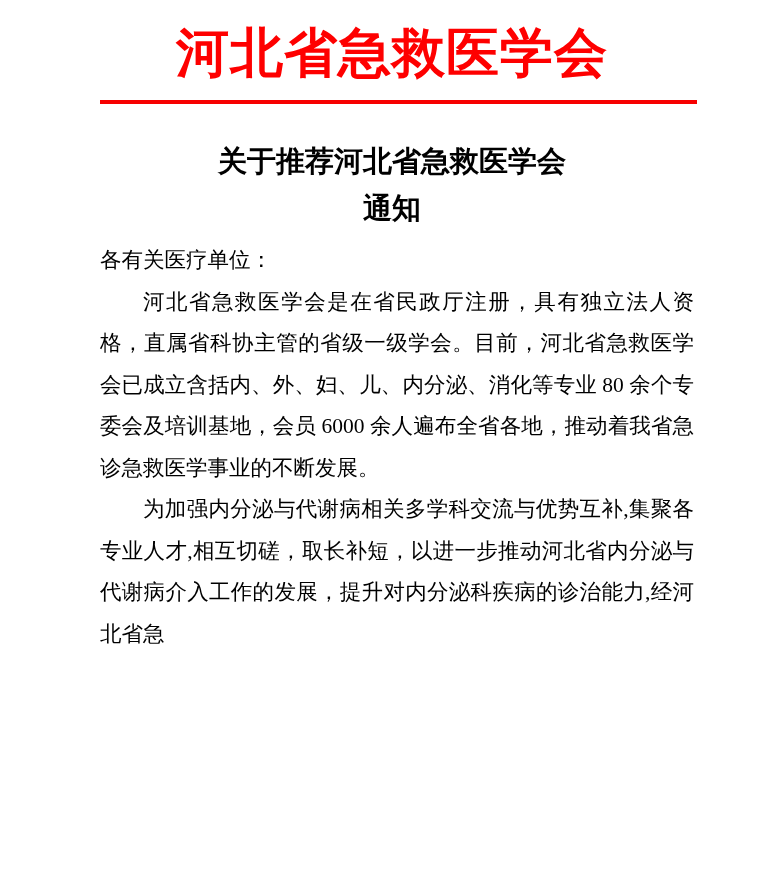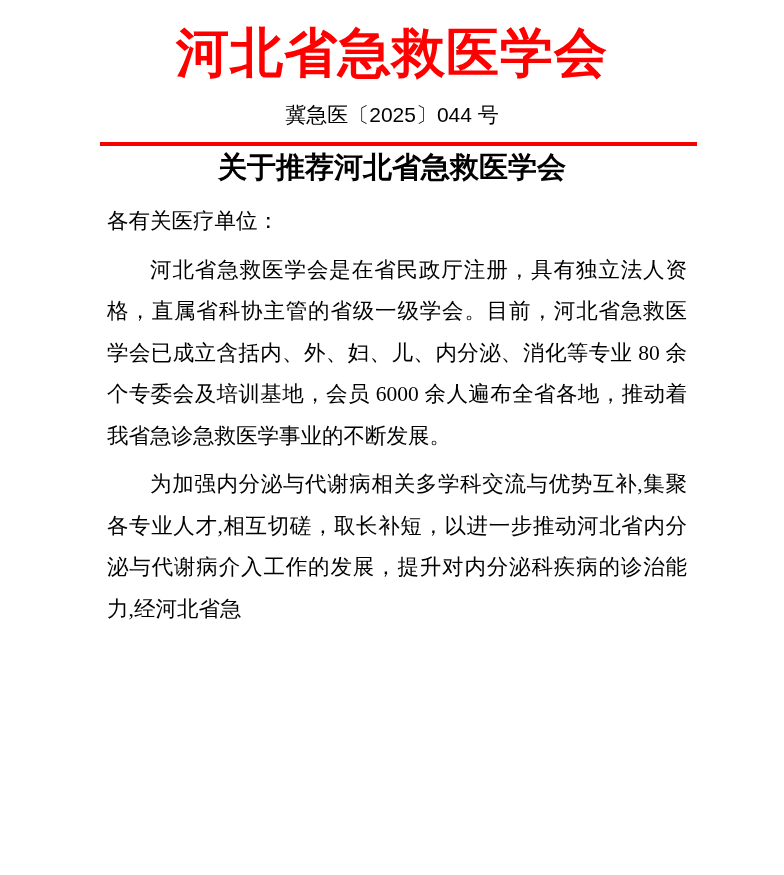--- a/index.html
+++ b/index.html
@@ -46,61 +46,62 @@
   
   .red-rule {
     margin: 14px 0 0 100px;
     width: 597px;
     height: 4px;
     background: #f70000;
     border: none;
   }
   
   .doc-title {
+    margin-top: 34px;
     text-align: center;
     font-size: 29px;
     line-height: 47px;
     font-weight: bold;
     color: #000000;
-    font-family: Liberation Mono, monospace;
+    font-family: Liberation Sans, sans-serif;
   }
   
   .body-text {
     margin: 8px 90px 0 100px;
     width: 594px;
     font-size: 21.5px;
     line-height: 41.5px;
     text-align: justify;
     font-family: "Liberation Serif", "DejaVu Serif", serif;
     color: #000000;
   }
   .body-text p {
-    margin: 7px;
+    margin: 0;
     padding: 0;
   }
   .salutation {
     text-indent: 0;
   }
   .para {
     text-indent: 2em;
   }
 </style>
 </head>
 <body>
 
 <div class="page">
 
   <h1 class="letterhead">河北省急救医学会</h1>
 
-  <div class="doc-number">冀急医〔2025〕044 号</div>
 
   <div class="red-rule"></div>
 
   <div class="doc-title">
     <div>关于推荐河北省急救医学会</div>
+    <div>通知</div>
   </div>
 
   <div class="body-text">
     <p class="salutation">各有关医疗单位：</p>
     <p class="para">河北省急救医学会是在省民政厅注册，具有独立法人资格，直属省科协主管的省级一级学会。目前，河北省急救医学会已成立含括内、外、妇、儿、内分泌、消化等专业 80 余个专委会及培训基地，会员 6000 余人遍布全省各地，推动着我省急诊急救医学事业的不断发展。</p>
     <p class="para">为加强内分泌与代谢病相关多学科交流与优势互补,集聚各专业人才,相互切磋，取长补短，以进一步推动河北省内分泌与代谢病介入工作的发展，提升对内分泌科疾病的诊治能力,经河北省急</p>
   </div>
 
 </div>
 

